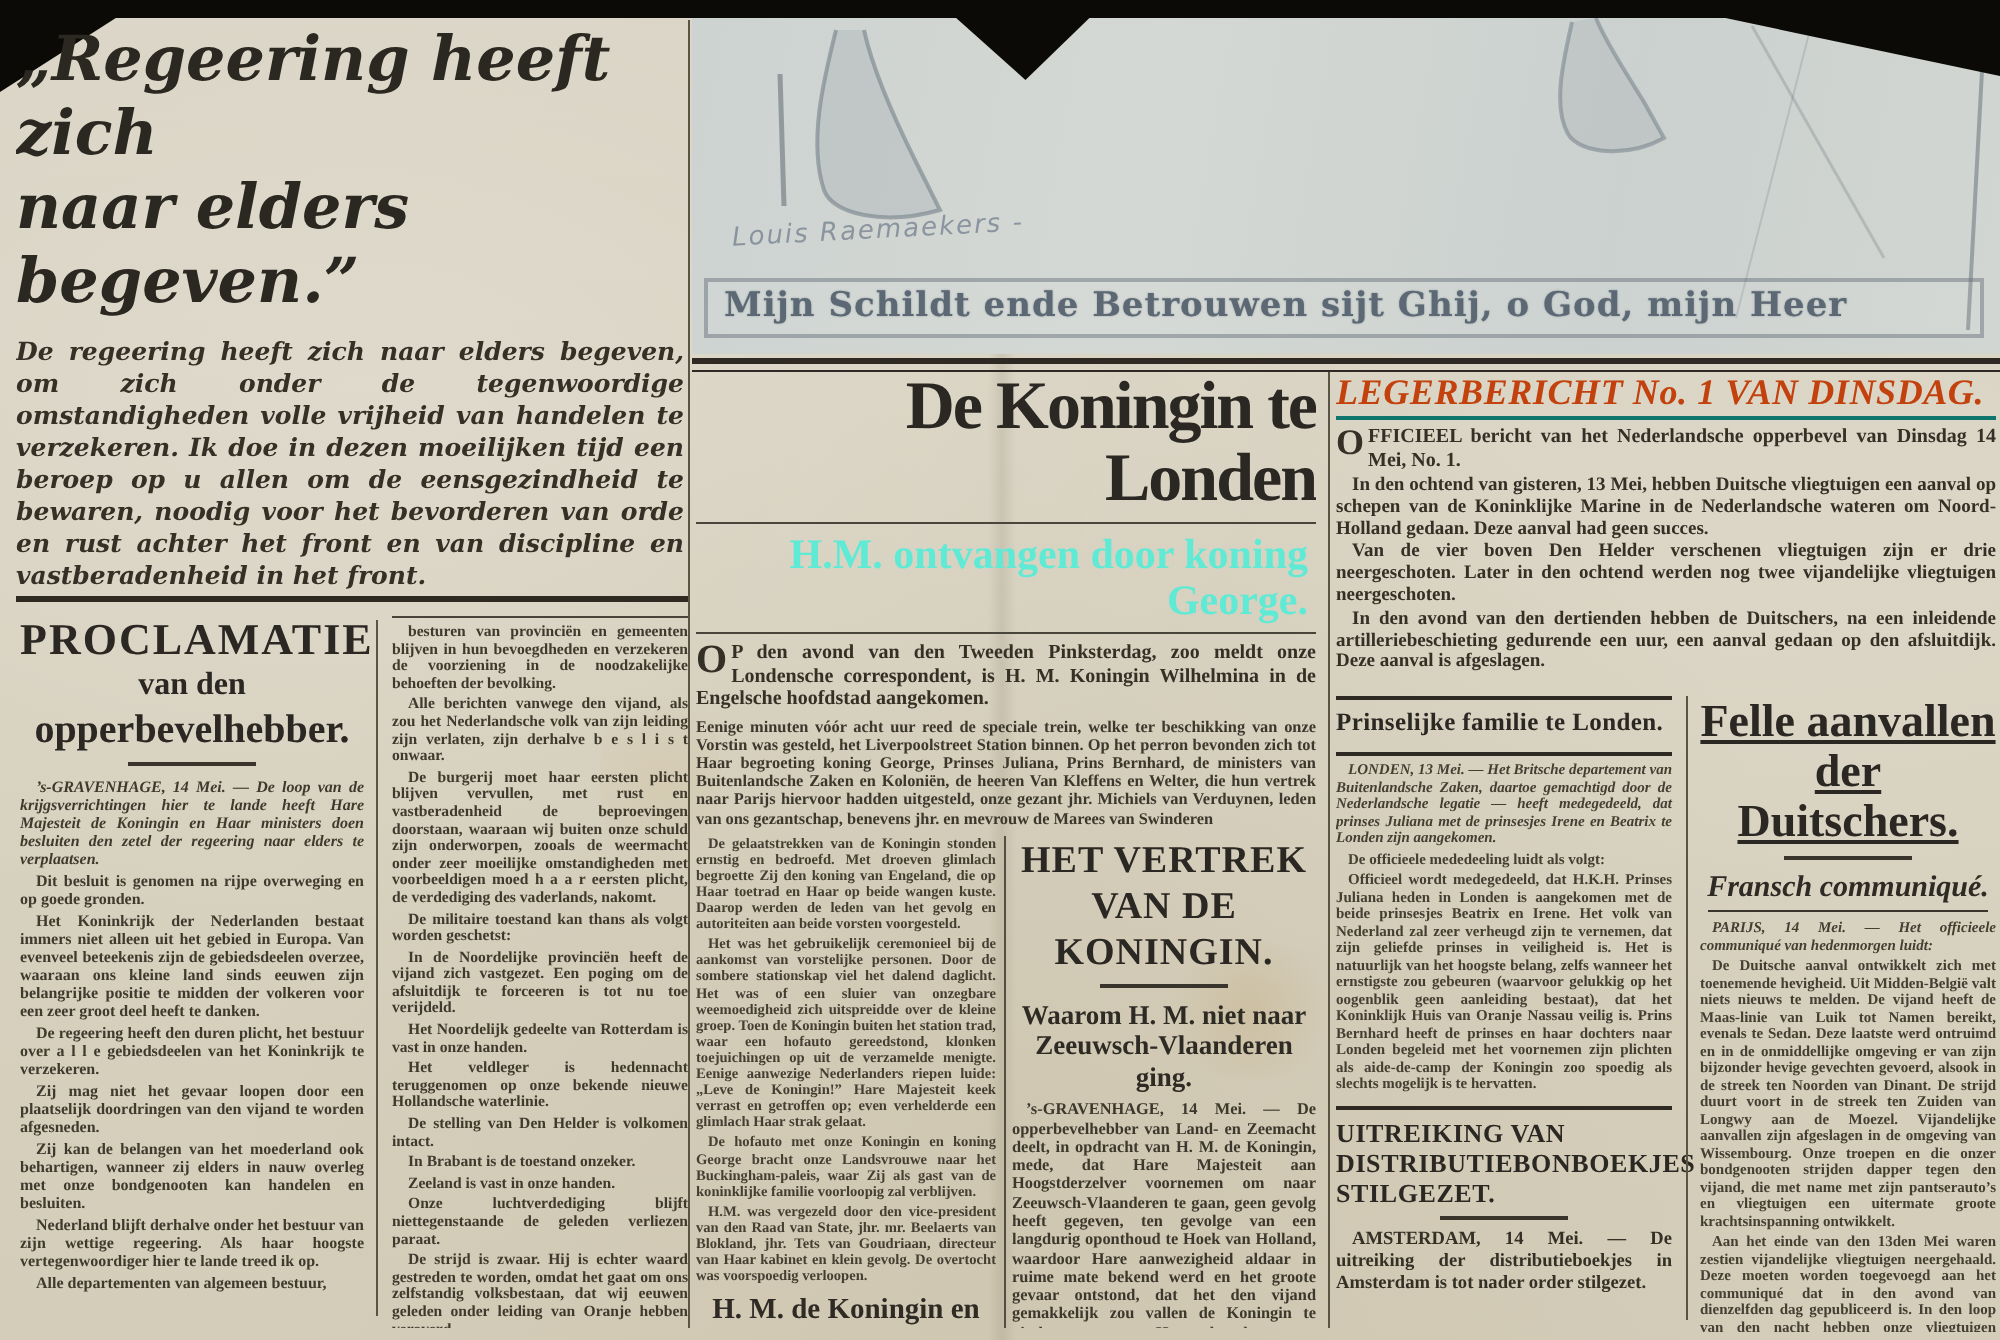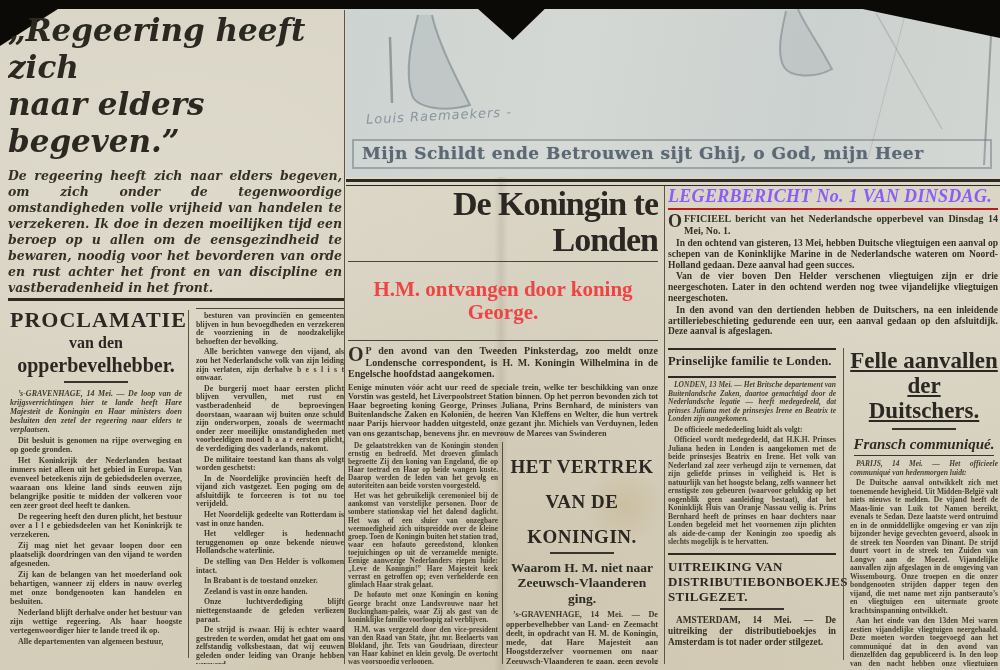--- a/index.html
+++ b/index.html
@@ -55,38 +55,38 @@
   .short-rule{width:64px;height:2px;background:#3a352c;margin:5px auto 6px;}
   .pcol1 p,.pcol2 p{margin:0 0 2px;font-size:8px;line-height:9px;font-weight:bold;text-align:justify;
     text-indent:8px;color:#403a2e;}
   .pcol2 p{font-size:7.8px;line-height:8.6px;}
   .pcol1 p.it{font-style:italic;}
 
   
   .koningin{position:absolute;left:348px;top:186px;width:310px;height:478px;overflow:hidden;}
   .koningin h2{margin:0;font:bold 34px/36px "Liberation Serif",serif;letter-spacing:-1px;text-align:right;color:#2b2722;}
   .thin{border:0;border-top:1px solid #4a453a;margin:3px 0;}
-  .koningin h3{margin:16px;font:bold 21px/23px "Liberation Serif",serif;text-align:center;color:#ef4444;}
+  .koningin h3{margin:4px;font:bold 21px/23px "Liberation Serif",serif;text-align:right;color:#5eead4;}
   .lead{margin:4px 0 0;font-size:10px;line-height:11.5px;font-weight:bold;text-align:justify;color:#353026;}
   .dropcap{float:left;font-size:20px;line-height:18px;font-weight:bold;padding-right:2px;}
   .intro{margin:3px 0 0;font-size:8.2px;line-height:9.2px;font-weight:bold;text-align:justify;color:#3d382d;}
   .twocol{display:flex;margin-top:4px;}
   .kcolL{width:150px;}
   .ksep{width:1px;background:#534e40;margin:0 3px 0 4px;}
   .kcolR{flex:1;}
   .kcolL p{margin:0 0 2px;font-size:7.3px;line-height:8.1px;font-weight:bold;text-align:justify;text-indent:6px;color:#453f33;}
   .kcolL h4{margin:5px 0 3px;font:bold 14.5px/16px "Liberation Serif",serif;text-align:center;color:#2e2a24;}
-  .vt1{margin:14px 0 0;font:bold 19px/21px "Liberation Serif",serif;text-align:center;letter-spacing:.5px;color:#2b2722;}
+  .vt1{margin:2px 0 0;font:bold 19px/21px "Liberation Serif",serif;text-align:center;letter-spacing:.5px;color:#2b2722;}
   .vsub{margin:4px 0;font:bold 13.5px/15.5px "Liberation Serif",serif;text-align:center;color:#2e2a24;}
   .vbody{margin:2px 0 0;font-size:8.2px;line-height:9.3px;font-weight:bold;text-align:justify;text-indent:7px;color:#3d382d;}
 
   
   .legerbericht{position:absolute;left:668px;top:186px;width:330px;height:158px;overflow:hidden;}
   .legerbericht h2{margin:0 0 3px;font:italic bold 18px/20px "Liberation Serif",serif;letter-spacing:.3px;
-    border-bottom:2px solid #b91c1c;padding-bottom:2px;color:#8b5cf6;}
+    border-bottom:2px solid #0f766e;padding-bottom:2px;color:#c2410c;}
   .lb-lead{margin:0 0 2px;font-size:10px;line-height:11.5px;font-weight:bold;text-align:justify;color:#353026;}
   .lb-lead .dropcap{font-size:18px;line-height:16px;}
   .legerbericht p.b{margin:0 0 1px;font-size:9.5px;line-height:10.8px;font-weight:bold;text-align:justify;text-indent:8px;color:#353026;}
 
   
   .rightlower{position:absolute;left:668px;top:348px;width:330px;height:318px;overflow:hidden;}
   .rcolL{position:absolute;left:0;top:0;width:168px;border-top:2px solid #2e2a23;padding-top:4px;box-sizing:border-box;}
   .rsep{position:absolute;left:175px;top:0;width:1px;height:312px;background:#5a5443;}
   .rcolR{position:absolute;left:182px;top:0;width:148px;}
   .rcolL h3{margin:0 0 3px;font:bold 12.5px/14px "Liberation Serif",serif;letter-spacing:.2px;

